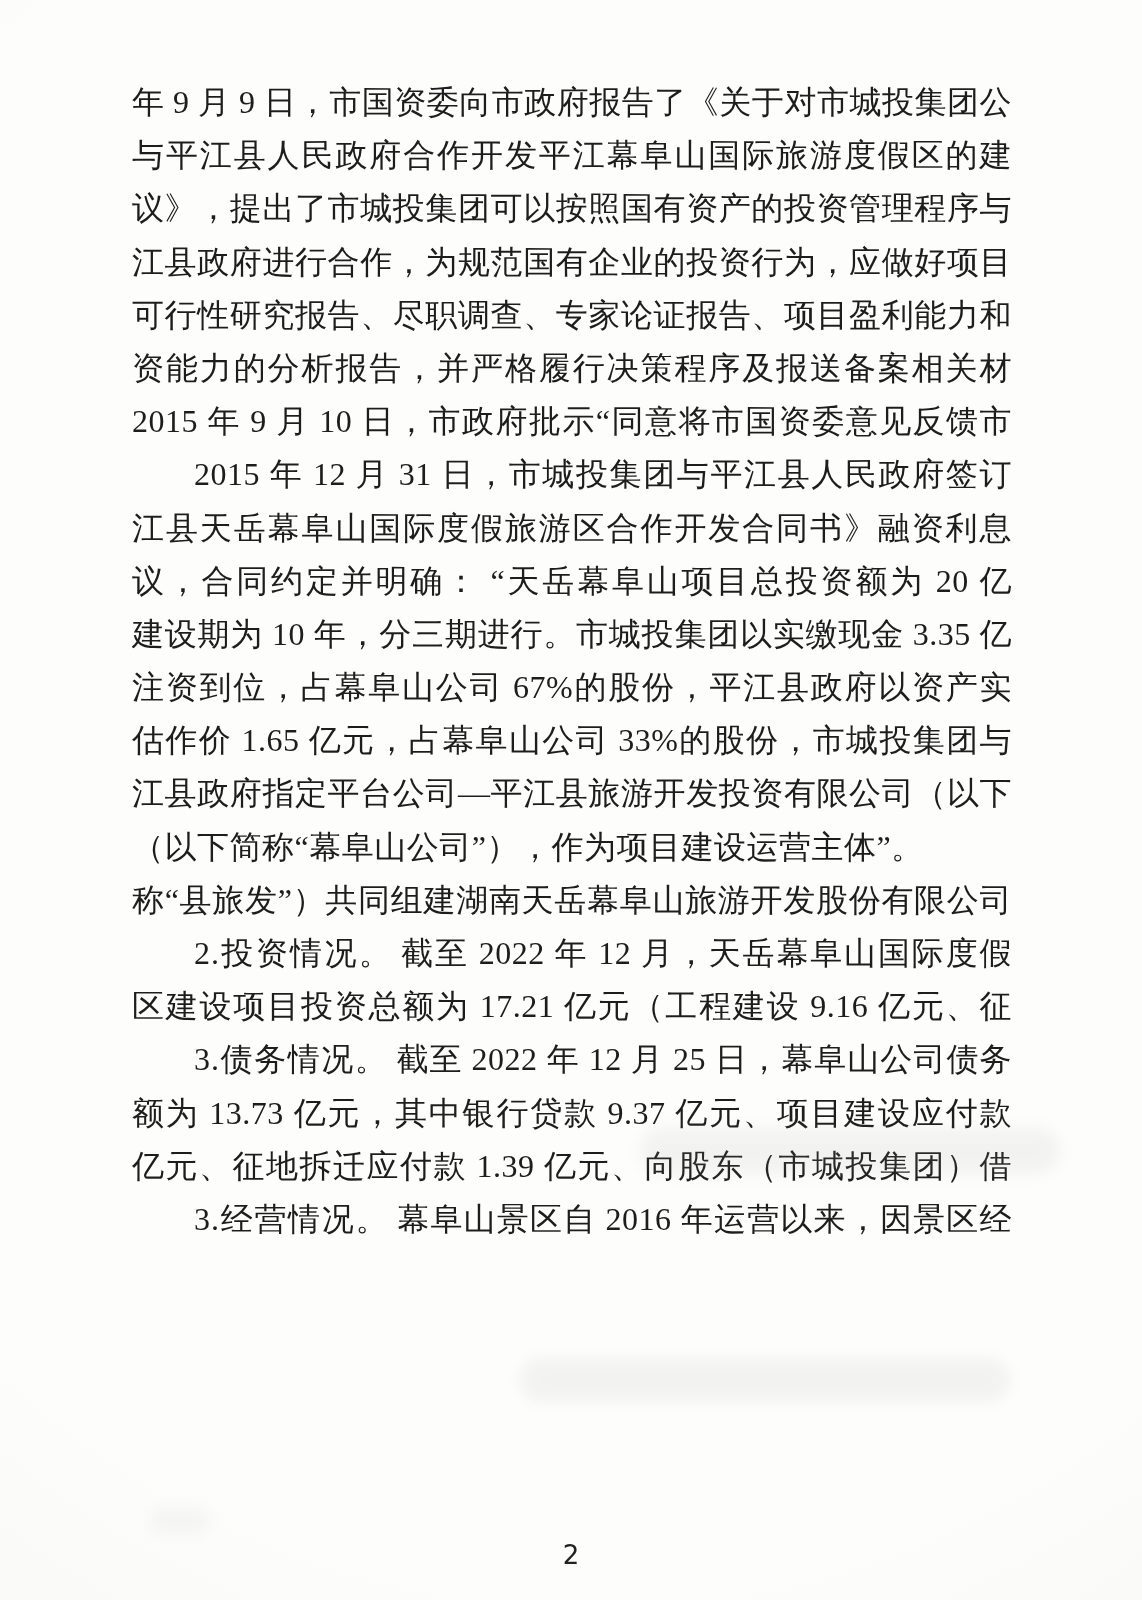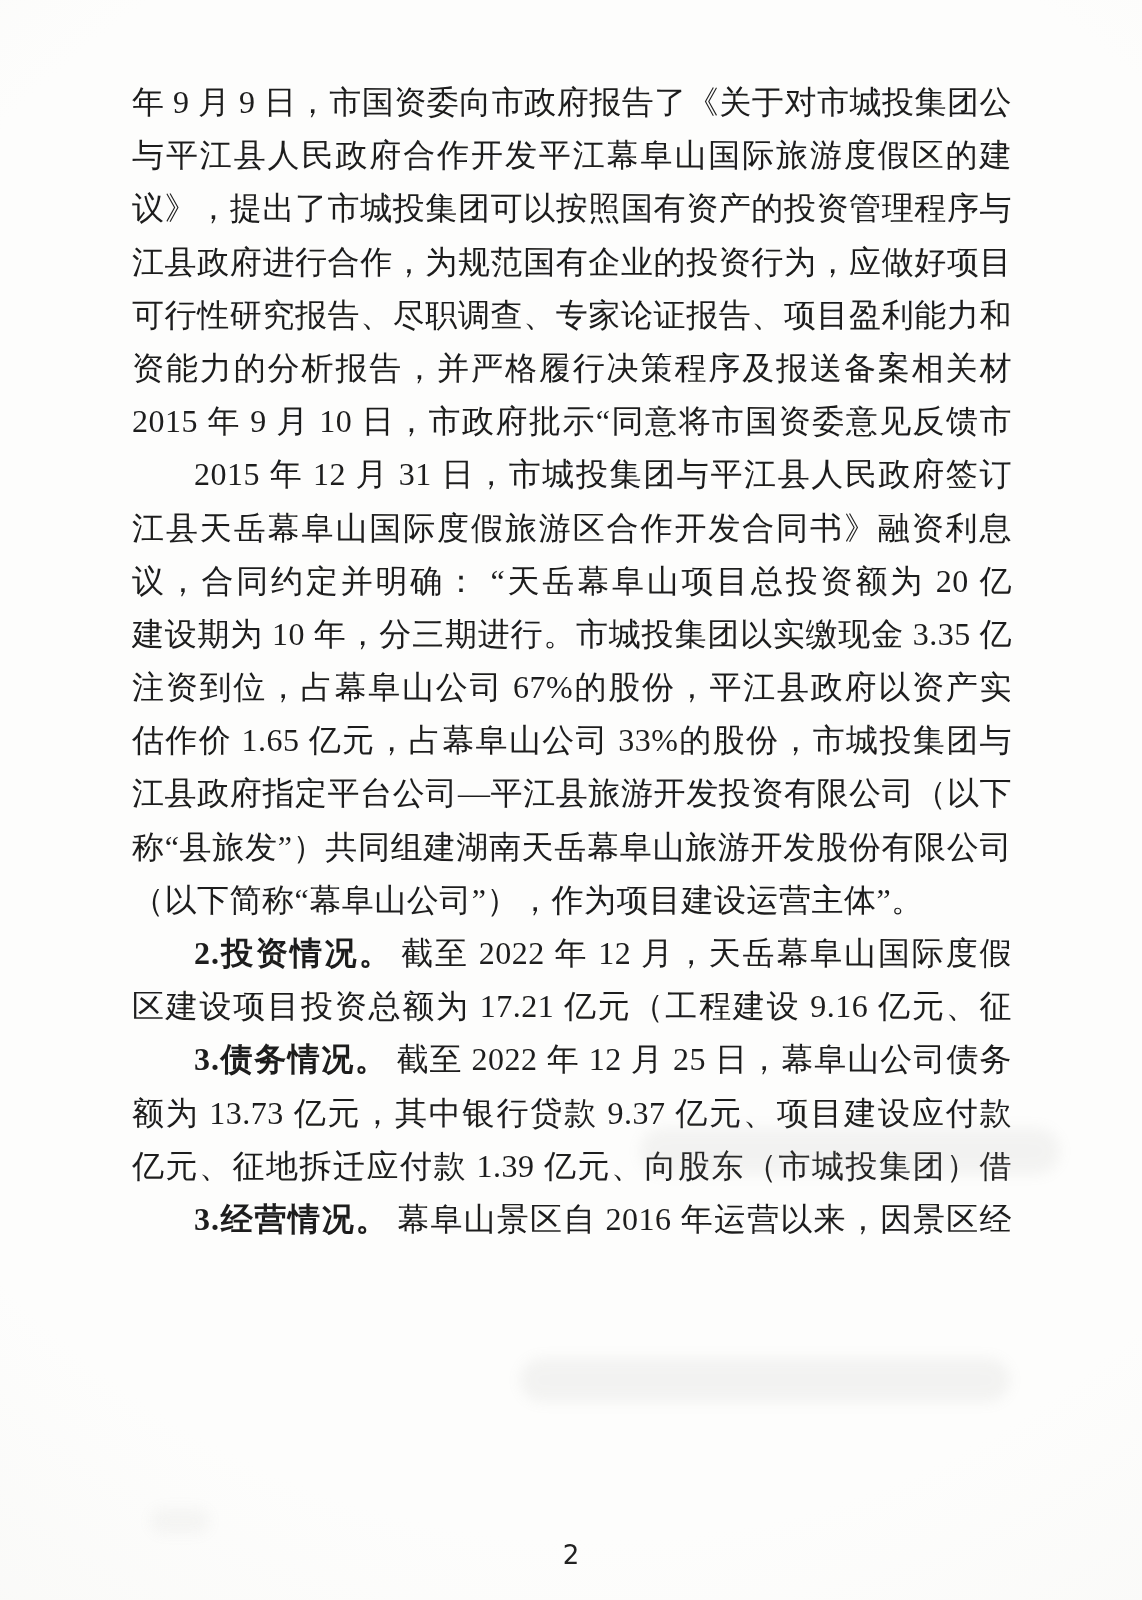--- a/index.html
+++ b/index.html
@@ -28,21 +28,21 @@
     height: 53.2px;
     overflow: hidden;
     letter-spacing: 0.5px;
     white-space: normal;
     text-align: justify;
   }
   .line.justify { text-align-last: justify; }
   .line.nojustify { text-align: left; text-align-last: left; }
   .line.indent { text-indent: 62px; }
   .bold-lead {
-    font-weight: bold;
+    font-weight: normal;
     letter-spacing: 1px;
     padding-right: 8px;
     margin-top: 14px;
   }
   .page-number {
     position: absolute;
     top: 1540px;
     left: 0;
     width: 100%;
     text-align: center;
@@ -76,22 +76,22 @@
       <div class="line justify">可行性研究报告、尽职调查、专家论证报告、项目盈利能力和融</div>
       <div class="line justify">资能力的分析报告，并严格履行决策程序及报送备案相关材料。</div>
       <div class="line justify">2015 年 9 月 10 日，市政府批示“同意将市国资委意见反馈市城</div>
       <div class="line justify indent">2015 年 12 月 31 日，市城投集团与平江县人民政府签订《平</div>
       <div class="line justify">江县天岳幕阜山国际度假旅游区合作开发合同书》融资利息</div>
       <div class="line justify">议，合同约定并明确： “天岳幕阜山项目总投资额为 20 亿元，</div>
       <div class="line justify">建设期为 10 年，分三期进行。市城投集团以实缴现金 3.35 亿元</div>
       <div class="line justify">注资到位，占幕阜山公司 67%的股份，平江县政府以资产实物评</div>
       <div class="line justify">估作价 1.65 亿元，占幕阜山公司 33%的股份，市城投集团与平</div>
       <div class="line justify">江县政府指定平台公司—平江县旅游开发投资有限公司（以下简</div>
+      <div class="line nojustify">（以下简称“幕阜山公司”），作为项目建设运营主体”。</div>
       <div class="line justify">称“县旅发”）共同组建湖南天岳幕阜山旅游开发股份有限公司</div>
-      <div class="line nojustify">（以下简称“幕阜山公司”），作为项目建设运营主体”。</div>
       <div class="line justify indent"><span class="bold-lead">2.投资情况。</span>截至 2022 年 12 月，天岳幕阜山国际度假旅游</div>
       <div class="line justify">区建设项目投资总额为 17.21 亿元（工程建设 9.16 亿元、征地</div>
       <div class="line justify indent"><span class="bold-lead">3.债务情况。</span>截至 2022 年 12 月 25 日，幕阜山公司债务总</div>
       <div class="line justify">额为 13.73 亿元，其中银行贷款 9.37 亿元、项目建设应付款 1.23</div>
       <div class="line justify">亿元、征地拆迁应付款 1.39 亿元、向股东（市城投集团）借款</div>
       <div class="line justify indent"><span class="bold-lead">3.经营情况。</span>幕阜山景区自 2016 年运营以来，因景区经营</div>
     </div>
 
   <div class="smudge smudge-1"></div>
   <div class="smudge smudge-2"></div>

